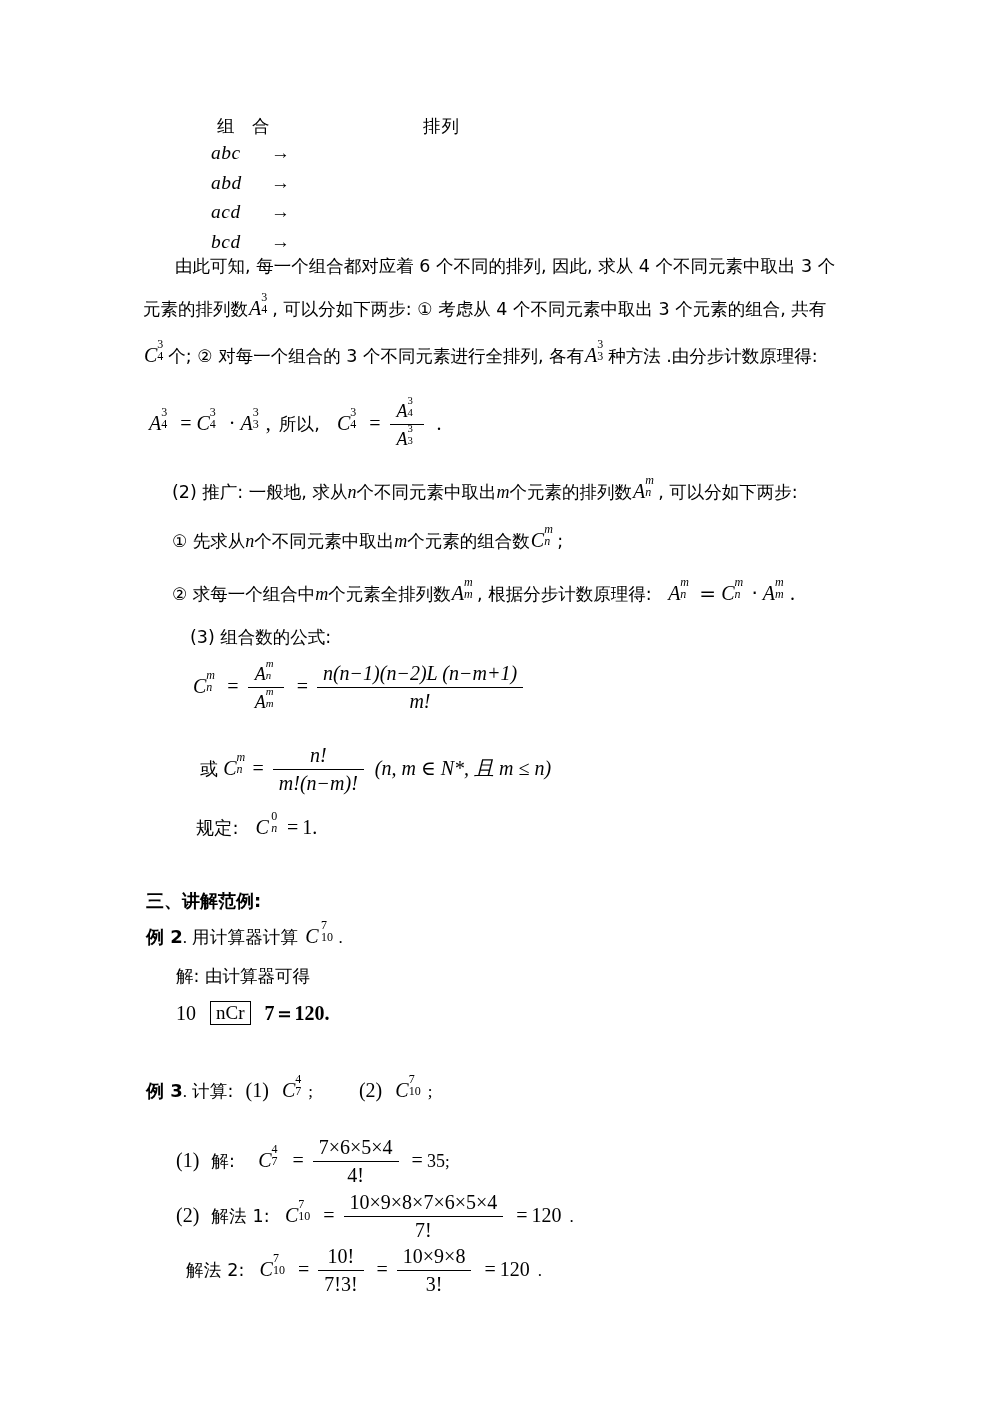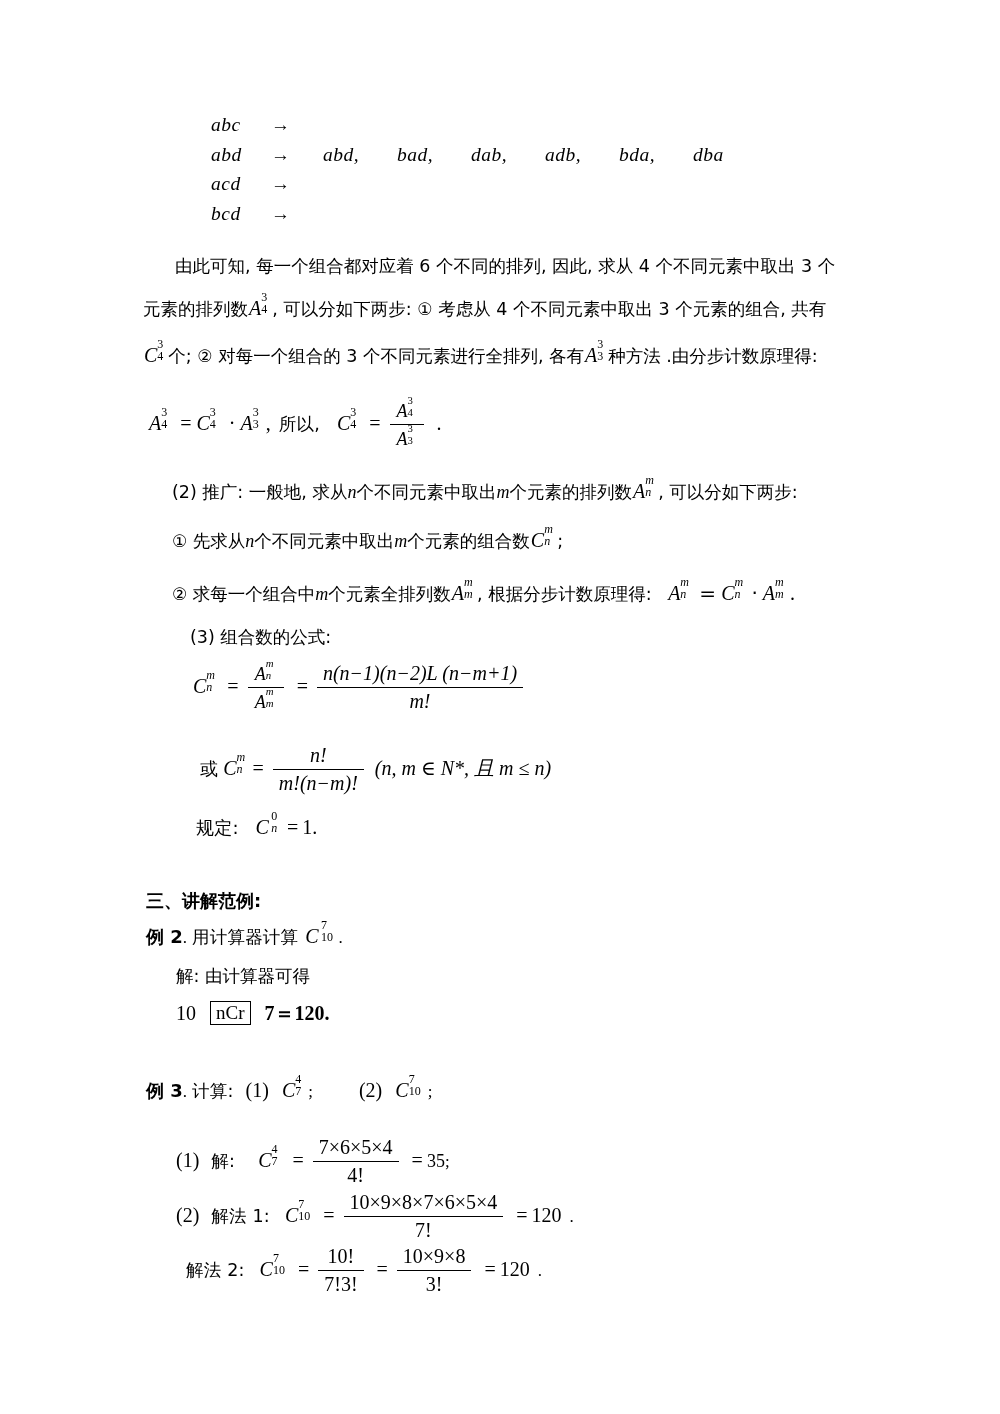--- a/index.html
+++ b/index.html
@@ -186,32 +186,33 @@
     font-size: 17px;
   }
 </style>
 </head>
 <body>
 
 <div class="page">
 
   <div class="listing">
 
+    <div class="listing-head">
+      <span class="cn h-comb">组 合</span>
+      <span class="cn h-perm">排列</span>
+    </div>
 
     <div class="listing-row">
       <span class="src">abc</span>
       <span class="arrow">→</span>
     </div>
 
     <div class="listing-row">
       <span class="src">abd</span>
       <span class="arrow">→</span>
-      <span class="perms">
-        <span>abd,</span><span>bad,</span><span>dab,</span><span>adb,</span><span>bda,</span><span>dba</span>
-      </span>
     </div>
 
     <div class="listing-row">
       <span class="src">acd</span>
       <span class="arrow">→</span>
     </div>
 
     <div class="listing-row">
       <span class="src">bcd</span>
       <span class="arrow">→</span>

